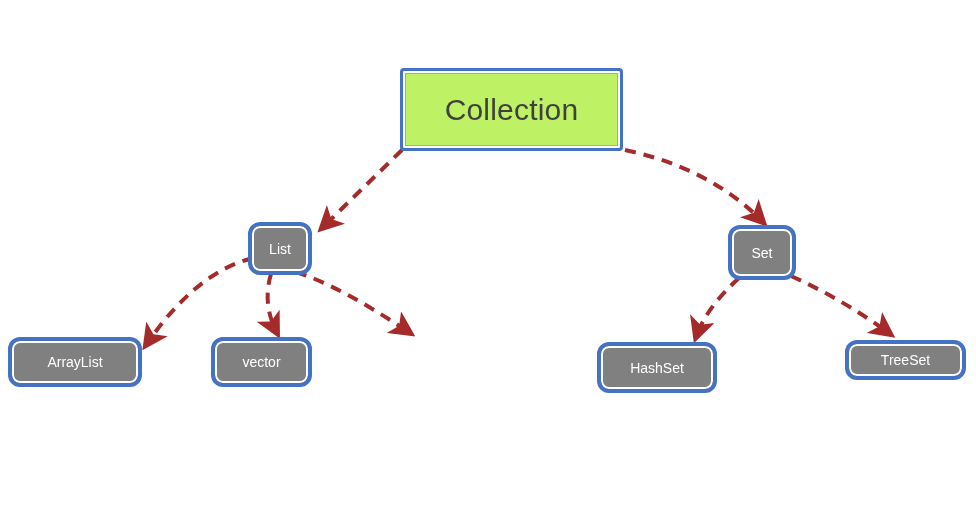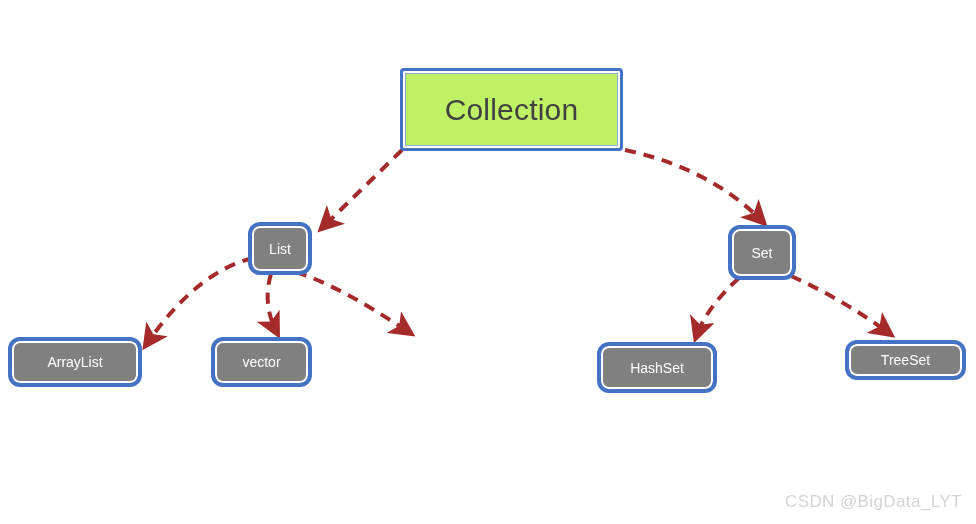--- a/index.html
+++ b/index.html
@@ -122,15 +122,14 @@
 
 
   <div class="node gray" style="left:597px; top:342px; width:120px; height:51px;">
     <span class="label">HashSet</span>
   </div>
 
   <div class="node gray" style="left:845px; top:340px; width:121px; height:40px;">
     <span class="label">TreeSet</span>
   </div>
 
-  <div class="watermark" style="left:785px; top:492px;">CSDN @BigData_LYT</div>
 
 </div>
 
 </body></html>

